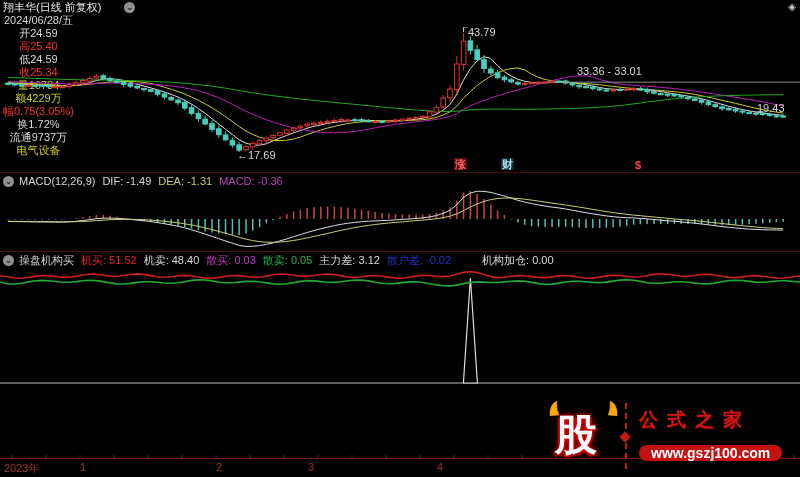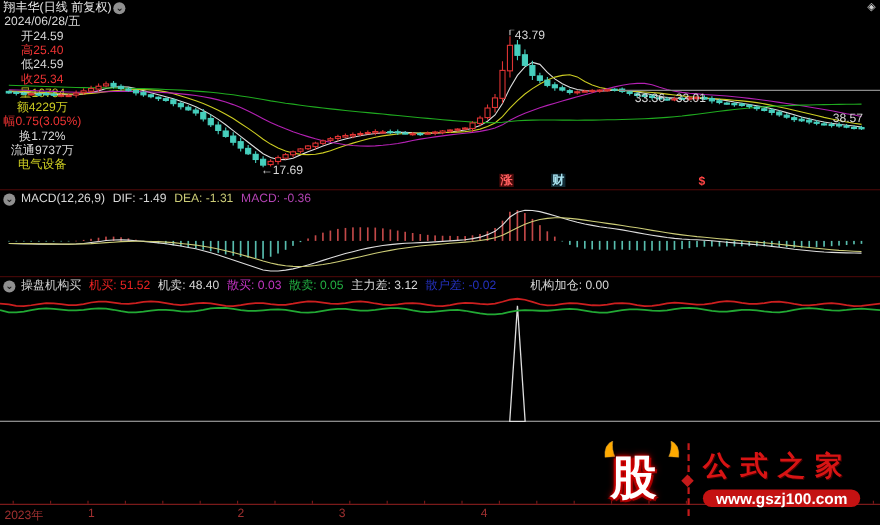--- a/index.html
+++ b/index.html
@@ -20,32 +20,32 @@
   
   #logo{position:absolute;right:8px;bottom:2px;width:245px;height:76px;}
   #logo-gu{position:absolute;left:8px;top:10px;font-family:"Liberation Serif","DejaVu Serif",serif;
            font-size:42px;font-weight:bold;color:#fff;line-height:52px;
            text-shadow:0 0 3px #f00,0 0 7px #c00,2px 2px 0 #800,-2px 2px 0 #800;}
   .horn{position:absolute;width:13px;height:15px;}
   #logo-div{position:absolute;left:78px;top:4px;height:66px;border-left:2px dashed #c41a1a;}
   #logo-diamond{position:absolute;left:74px;top:34px;width:8px;height:8px;background:#c41a1a;
                 transform:rotate(45deg);}
   #logo-name{position:absolute;left:92px;top:8px;font-family:Liberation Mono, monospace;
-             font-size:25px;font-weight:bold;color:#d81414;letter-spacing:9px;white-space:nowrap;
+             font-size:19px;font-weight:bold;color:#d81414;letter-spacing:9px;white-space:nowrap;
              text-shadow:1px 1px 0 #400;}
   #logo-url{position:absolute;left:92px;top:46px;background:#c41212;color:#fff;
             font-size:14px;font-weight:bold;border-radius:12px;padding:0 12px;white-space:nowrap;}
 </style>
 </head>
 <body>
 
 <div id="app">
 
   <div class="hdr-line" style="top:1px;">
-    <span style="color:#e8e8e8;margin-right:2px;">翔丰华(日线 前复权)</span>
+    <span style="color:#e8e8e8;margin-right:23px;">翔丰华(日线 前复权)</span>
     <span class="circle-icon">⌄</span>
   </div>
   <span class="corner-icon">◈</span>
 
   <div class="hdr-line" style="top:14px;flex-direction:column;" id="info-line">
       <span class="seg" style="color: rgb(216, 216, 216);">2024/06/28/五</span>
       <span class="seg" style="color: rgb(216, 216, 216);">开24.59</span>
       <span class="seg" style="color: rgb(238, 51, 51);">高25.40</span>
       <span class="seg" style="color: rgb(216, 216, 216);">低24.59</span>
       <span class="seg" style="color: rgb(238, 51, 51);">收25.34</span>
@@ -291,23 +291,23 @@
       <line x1="776.4" y1="87.15289440021462" x2="776.4" y2="90.78082301979255" stroke="#46cfbd" stroke-width="1"></line>
       <rect x="774.1" y="88.8" width="4.6" height="1.0" fill="#46cfbd" stroke="#46cfbd" stroke-width="1"></rect>
       <line x1="783.1999999999999" y1="87.28647858265" x2="783.1999999999999" y2="91.10458087758214" stroke="#46cfbd" stroke-width="1"></line>
       <rect x="780.9" y="89.0" width="4.6" height="1.1" fill="#46cfbd" stroke="#46cfbd" stroke-width="1"></rect>
       <line x1="563" y1="55.15019157088125" x2="800" y2="55.15019157088125" stroke="#8a8a8a" stroke-width="1"></line>
       <line x1="463.59999999999997" y1="5.000000000000028" x2="463.59999999999997" y2="2.842170943040401e-14" stroke="#ccc" stroke-width="1"></line>
       <line x1="463.59999999999997" y1="2.842170943040401e-14" x2="467.59999999999997" y2="2.842170943040401e-14" stroke="#ccc" stroke-width="1"></line>
     </svg>
   <div id="main-annos">
       <div class="anno" style="left: 468px; top: 26px; color: rgb(216, 216, 216);">43.79</div>
-      <div class="anno" style="left: 577px; top: 65px; color: rgb(216, 216, 216); margin-top: 19px;">33.36 - 33.01</div>
+      <div class="anno" style="left: 577px; top: 65px; color: rgb(216, 216, 216);">33.36 - 33.01</div>
       <div class="anno" style="left: 237px; top: 149px; color: rgb(216, 216, 216);">←17.69</div>
-      <div class="anno" style="left: 757px; top: 102px; color: rgb(216, 216, 216);">38.57</div>
+      <div class="anno" style="left: 757px; top: 102px; color: rgb(216, 216, 216);">19.43</div>
       <div class="wm" style="left: 454px; top: 158px; color: rgb(255, 96, 96); background: rgba(140, 20, 20, 0.55);">涨</div>
       <div class="wm" style="left: 501px; top: 158px; color: rgb(169, 226, 239); background: rgba(35, 85, 105, 0.5);">财</div>
       <div class="wm" style="left: 634px; top: 159px; color: rgb(255, 68, 68);">$</div>
     </div>
 
   <div class="divider" style="top:172px;"></div>
 
   <div class="hdr-line" style="top:175px;">
     <span class="circle-icon">⌄</span>
     <span id="macd-labels"><span class="seg" style="color: rgb(216, 216, 216);">MACD(12,26,9)</span><span class="seg" style="color: rgb(216, 216, 216);">DIF: -1.49</span><span class="seg" style="color: rgb(204, 204, 119);">DEA: -1.31</span><span class="seg" style="color: rgb(179, 67, 179);">MACD: -0.36</span></span>

